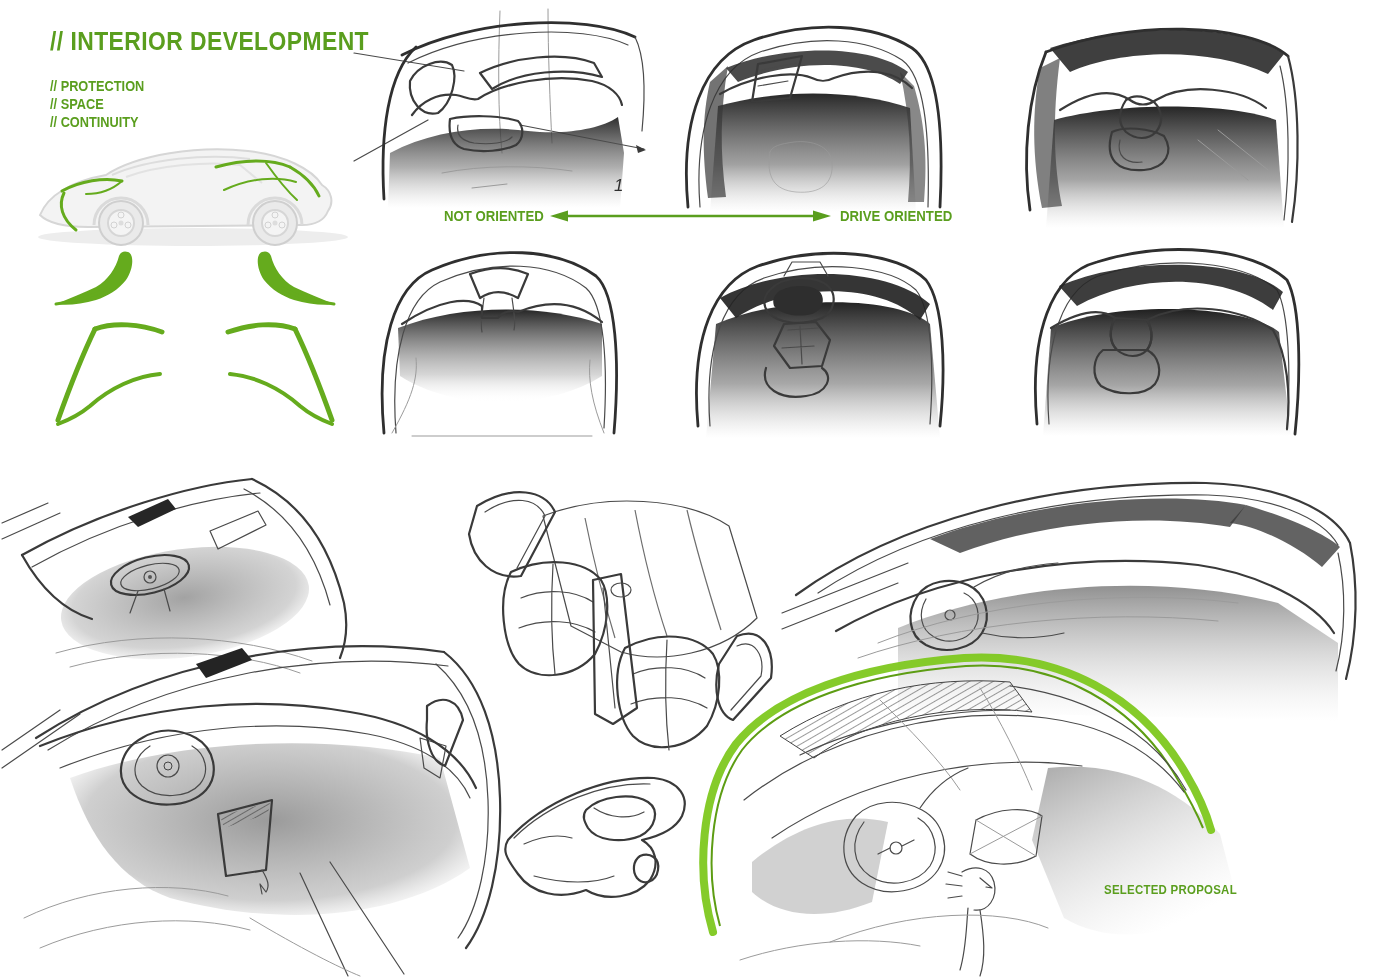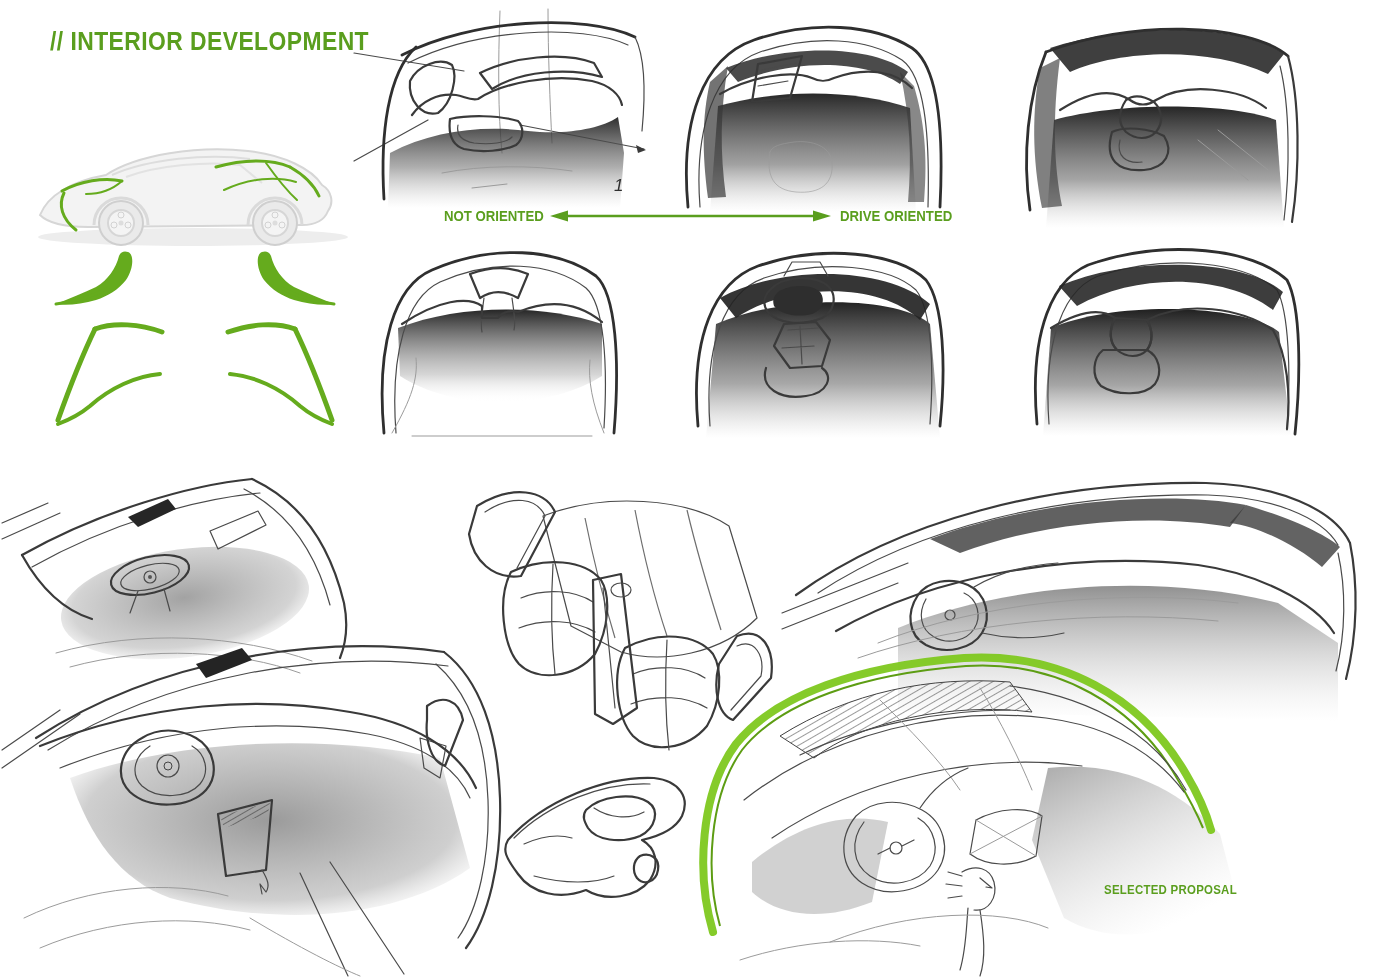--- a/index.html
+++ b/index.html
@@ -18,20 +18,25 @@
   .thin{fill:none;stroke:#4a4a4a;stroke-width:1.2;stroke-linecap:round;stroke-linejoin:round;}
   .soft{fill:none;stroke:#9b9b9b;stroke-width:1;stroke-linecap:round;}
   .gline{fill:none;stroke:#65ab1d;stroke-linecap:round;stroke-linejoin:round;}
 </style>
 </head>
 <body>
 
 <div id="board">
 
   <div id="title" class="abs green-text">// INTERIOR DEVELOPMENT</div>
+  <div id="principles" class="abs">
+    <div class="green-text principle">// PROTECTION</div>
+    <div class="green-text principle">// SPACE</div>
+    <div class="green-text principle">// CONTINUITY</div>
+  </div>
 
   <svg class="abs" style="left:28px;top:133px" width="320" height="118" viewBox="0 0 320 118">
     <ellipse cx="165" cy="104" rx="155" ry="9" fill="#ededed"></ellipse>
     <path d="M12,82 C20,62 44,48 78,42 C108,22 170,12 220,18 C256,22 284,36 294,52 C304,58 306,70 300,78 C296,88 286,92 274,92 L60,94 C36,94 20,90 12,82 Z" fill="#f3f3f3" stroke="#d6d6d6" stroke-width="2"></path>
     <path d="M84,42 C120,26 180,20 222,26" fill="none" stroke="#dddddd" stroke-width="2"></path>
     <path d="M98,44 C130,32 180,28 212,32 L234,50" fill="none" stroke="#e2e2e2" stroke-width="2"></path>
     <path d="M66,92 a27,27 0 0 1 54,0" fill="none" stroke="#dadada" stroke-width="3"></path>
     <path d="M220,92 a27,27 0 0 1 54,0" fill="none" stroke="#dadada" stroke-width="3"></path>
     <g>
       <circle cx="93" cy="90" r="22" fill="#eaeaea" stroke="#cfcfcf" stroke-width="2"></circle>

